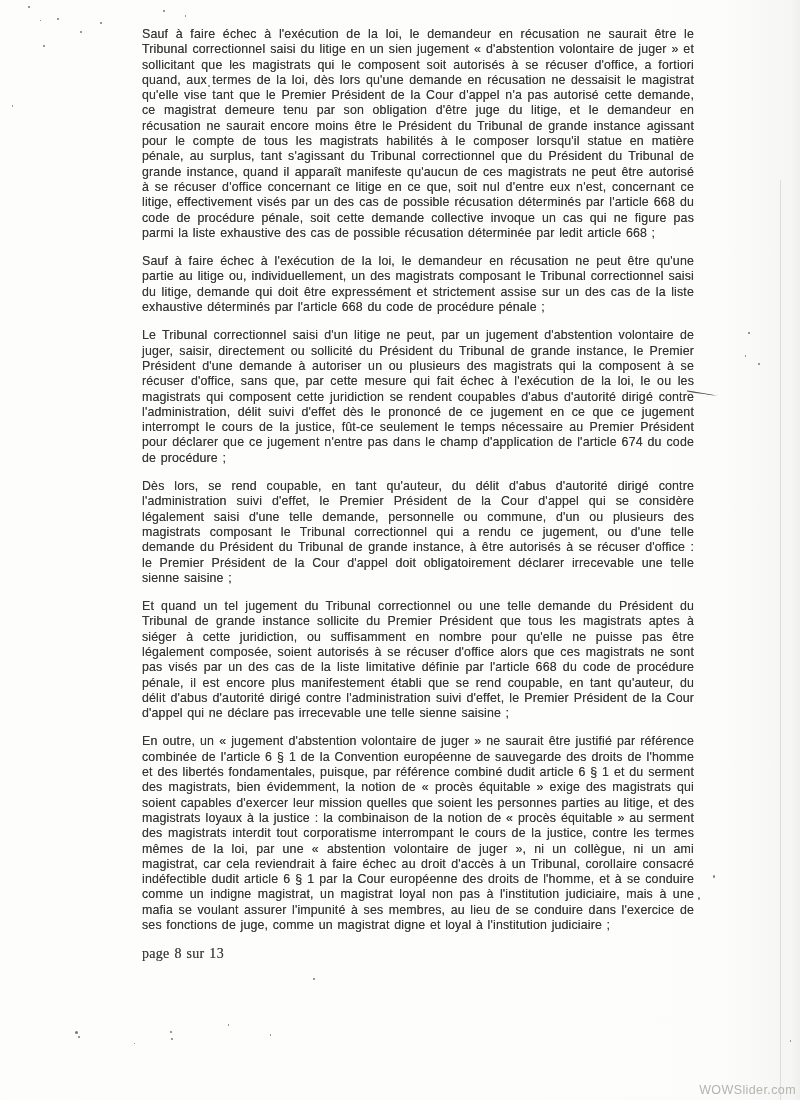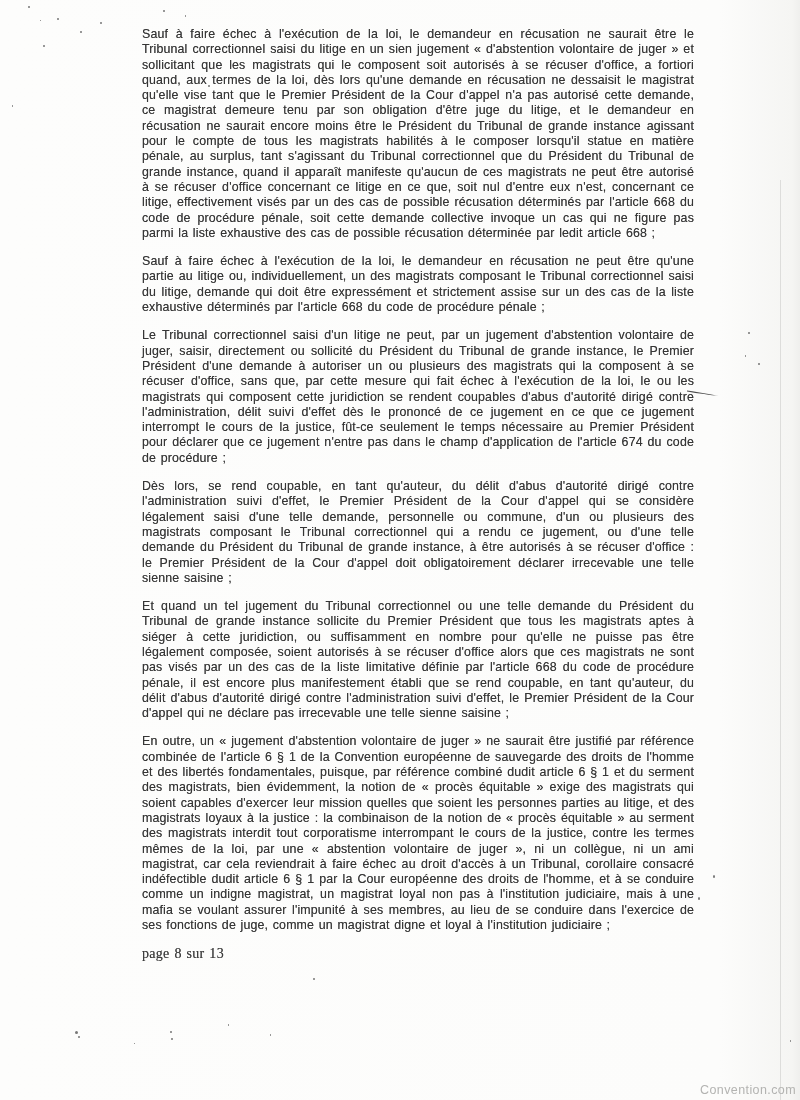--- a/index.html
+++ b/index.html
@@ -120,15 +120,15 @@
   <div class="speck" style="left:75px;top:1031px;width:3px;height:3px;"></div>
   <div class="speck" style="left:78px;top:1036px;width:2px;height:2px;"></div>
   <div class="speck" style="left:170px;top:1031px;width:2px;height:2px;"></div>
   <div class="speck" style="left:171px;top:1038px;width:2px;height:2px;"></div>
   <div class="speck" style="left:228px;top:1024px;width:1px;height:2px;"></div>
   <div class="speck" style="left:270px;top:1034px;width:1px;height:2px;"></div>
   <div class="speck" style="left:134px;top:1043px;width:1px;height:1px;"></div>
   <div class="speck" style="left:313px;top:978px;width:2px;height:2px;"></div>
   <div class="speck" style="left:790px;top:1040px;width:1px;height:2px;"></div>
 
-  <div class="watermark">Convention.com</div>
+  <div class="watermark">WOWSlider.com</div>
 
 </div>
 
 </body></html>

